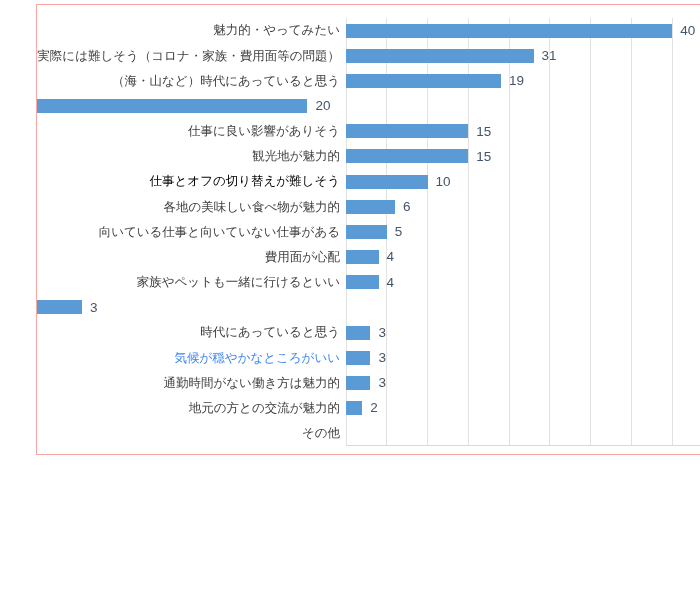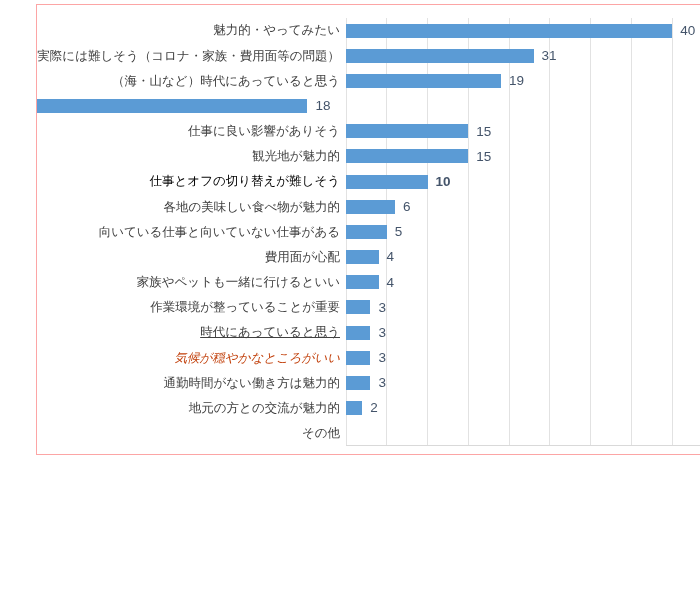--- a/index.html
+++ b/index.html
@@ -130,21 +130,21 @@
     <div class="cat" style="color: rgb(64, 64, 64);">（海・山など）時代にあっていると思う</div>
     <div class="plotcell">
       <div class="bar" style="width: 42.2222%; background: rgb(91, 155, 213);"></div>
       <div class="val" style="color: rgb(68, 84, 106);">19</div>
     </div>
   </div>
 
   <div class="row">
     <div class="plotcell">
       <div class="bar" style="width: 40%; background: rgb(91, 155, 213);"></div>
-      <div class="val" style="color: rgb(68, 84, 106);">18</div>
+      <div class="val" style="color: rgb(68, 84, 106);">20</div>
     </div>
   </div>
 
   <div class="row">
     <div class="cat" style="color: rgb(64, 64, 64);">仕事に良い影響がありそう</div>
     <div class="plotcell">
       <div class="bar" style="width: 33.3333%; background: rgb(91, 155, 213);"></div>
       <div class="val" style="color: rgb(68, 84, 106);">15</div>
     </div>
   </div>
@@ -154,21 +154,21 @@
     <div class="plotcell">
       <div class="bar" style="width: 33.3333%; background: rgb(91, 155, 213);"></div>
       <div class="val" style="color: rgb(68, 84, 106);">15</div>
     </div>
   </div>
 
   <div class="row">
     <div class="cat" style="color: #000000;">仕事とオフの切り替えが難しそう</div>
     <div class="plotcell">
       <div class="bar" style="width: 22.2222%; background: rgb(91, 155, 213);"></div>
-      <div class="val" style="color: rgb(68, 84, 106); font-weight: bold;">10</div>
+      <div class="val" style="color: rgb(68, 84, 106);">10</div>
     </div>
   </div>
 
   <div class="row">
     <div class="cat" style="color: rgb(64, 64, 64);">各地の美味しい食べ物が魅力的</div>
     <div class="plotcell">
       <div class="bar" style="width: 13.3333%; background: rgb(91, 155, 213);"></div>
       <div class="val" style="color: rgb(68, 84, 106);">6</div>
     </div>
   </div>
@@ -191,37 +191,36 @@
 
   <div class="row">
     <div class="cat" style="color: rgb(64, 64, 64);">家族やペットも一緒に行けるといい</div>
     <div class="plotcell">
       <div class="bar" style="width: 8.88889%; background: rgb(91, 155, 213);"></div>
       <div class="val" style="color: rgb(68, 84, 106);">4</div>
     </div>
   </div>
 
   <div class="row">
-    <div class="cat" style="color: rgb(64, 64, 64);">作業環境が整っていることが重要</div>
-    <div class="plotcell">
-      <div class="bar" style="width: 6.66667%; background: rgb(91, 155, 213);"></div>
-      <div class="val" style="color: rgb(68, 84, 106);">3</div>
-    </div>
-  </div>
-
-  <div class="row">
-    <div class="cat" style="color: rgb(64, 64, 64); text-decoration: underline;">時代にあっていると思う</div>
-    <div class="plotcell">
-      <div class="bar" style="width: 6.66667%; background: rgb(91, 155, 213);"></div>
-      <div class="val" style="color: rgb(68, 84, 106);">3</div>
-    </div>
-  </div>
-
-  <div class="row">
-    <div class="cat" style="color: #c2410c; font-style: italic;">気候が穏やかなところがいい</div>
+    <div class="plotcell">
+      <div class="bar" style="width: 6.66667%; background: rgb(91, 155, 213);"></div>
+      <div class="val" style="color: rgb(68, 84, 106);">3</div>
+    </div>
+  </div>
+
+  <div class="row">
+    <div class="cat" style="color: rgb(64, 64, 64);">時代にあっていると思う</div>
+    <div class="plotcell">
+      <div class="bar" style="width: 6.66667%; background: rgb(91, 155, 213);"></div>
+      <div class="val" style="color: rgb(68, 84, 106);">3</div>
+    </div>
+  </div>
+
+  <div class="row">
+    <div class="cat" style="color: #3b82f6;">気候が穏やかなところがいい</div>
     <div class="plotcell">
       <div class="bar" style="width: 6.66667%; background: rgb(91, 155, 213);"></div>
       <div class="val" style="color: rgb(68, 84, 106);">3</div>
     </div>
   </div>
 
   <div class="row">
     <div class="cat" style="color: rgb(64, 64, 64);">通勤時間がない働き方は魅力的</div>
     <div class="plotcell">
       <div class="bar" style="width: 6.66667%; background: rgb(91, 155, 213);"></div>

